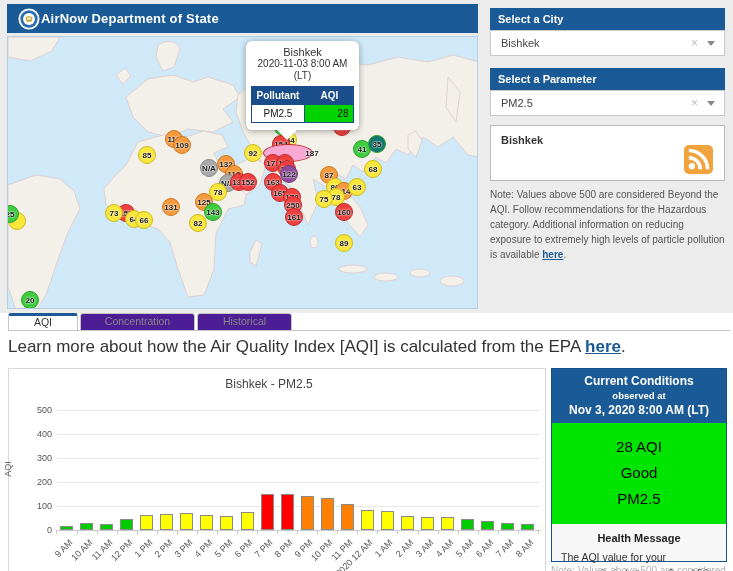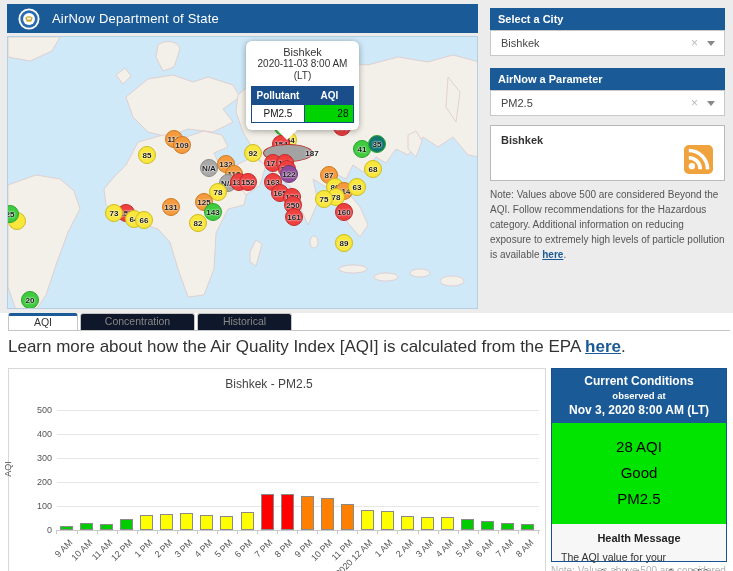--- a/index.html
+++ b/index.html
@@ -7,21 +7,21 @@
     width:733px;height:571px;overflow:hidden;position:relative;
     background:#ffffff;font-family:"Liberation Sans",sans-serif;
     -webkit-font-smoothing:antialiased;
   }
   .abs{position:absolute;}
   
   #top-band{left:0;top:0;width:733px;height:313px;background:#ececec;}
   
   #header{left:7px;top:4px;width:471px;height:29px;background:#1a5a96;display:flex;align-items:center;}
   #seal{width:22px;height:22px;margin-left:11px;flex:0 0 auto;}
-  #header-title{color:#ffffff;font-size:13px;font-weight:normal;margin-left:12px;letter-spacing:.2px;}
+  #header-title{color:#ffffff;font-size:13px;font-weight:bold;margin-left:1px;letter-spacing:.2px;}
   
   #map{left:7px;top:36px;width:471px;height:273px;background:#cfe9f8;border:1px solid #b5cfe0;box-sizing:border-box;overflow:hidden;}
   #map svg{position:absolute;left:0;top:0;}
   .marker{
     position:absolute;width:18px;height:18px;border-radius:50%;
     box-sizing:border-box;border:1.5px solid rgba(0,0,0,.25);
     display:flex;align-items:center;justify-content:center;
     font-size:8px;font-weight:bold;color:#1a1a1a;
     text-shadow:0 0 2px #fff,0 0 2px #fff;
   }
@@ -45,21 +45,21 @@
   .dd-caret{position:absolute;right:9px;top:10px;width:0;height:0;
     border-left:4px solid transparent;border-right:4px solid transparent;border-top:5px solid #888;}
   #rss-box{left:490px;top:125px;width:235px;height:56px;background:#fff;border:1px solid #b9b9b9;box-sizing:border-box;}
   #rss-city{position:absolute;left:10px;top:8px;font-size:11px;font-weight:bold;color:#333;}
   #rss-icon{position:absolute;right:11px;bottom:6px;width:29px;height:29px;}
   #side-note{left:490px;top:187px;width:237px;font-size:10px;color:#555;line-height:15px;}
   .note-link{color:#1a5a96;font-weight:bold;text-decoration:underline;cursor:pointer;}
   
   #tabs{left:8px;top:313px;height:18px;display:flex;}
   .tab{height:17px;box-sizing:border-box;border:1px solid #c5c5c5;border-bottom:none;
-    background:#0f172a;color:#888;font-size:10.5px;text-align:center;line-height:15px;
+    background:#4c1d95;color:#888;font-size:10.5px;text-align:center;line-height:15px;
     border-radius:3px 3px 0 0;margin-right:2px;cursor:pointer;}
   .tab.active{background:#ffffff;color:#333;border-top:3px solid #1a5a96;line-height:12px;}
   #tabs-line{left:8px;top:330px;width:722px;height:1px;background:#c5c5c5;}
   #learn-more{left:8px;top:337px;font-size:17px;color:#333;}
   
   #chart{left:8px;top:368px;width:538px;height:210px;background:#fff;border:1px solid #d8d8d8;box-sizing:border-box;}
   #chart-title{position:absolute;left:0;top:8px;width:520px;text-align:center;font-size:12px;color:#444;}
   #ylabel{position:absolute;left:-9px;top:95px;font-size:9px;color:#555;transform:rotate(-90deg);}
   .gridline{position:absolute;height:1px;background:#e7e7e7;left:48px;width:482px;}
   .ylab{position:absolute;width:30px;text-align:right;font-size:9px;color:#555;left:13px;}
@@ -138,21 +138,21 @@
       <div class="marker" style="left: 109px; top: 159px; background: rgb(239, 64, 64); border-color: rgb(194, 41, 41); margin-top: 8px;">155</div>
       <div class="marker" style="left: 97px; top: 167px; background: rgb(249, 231, 60); border-color: rgb(205, 187, 30);">73</div>
       <div class="marker" style="left: 117px; top: 173px; background: rgb(249, 231, 60); border-color: rgb(205, 187, 30);">64</div>
       <div class="marker" style="left: 127px; top: 174px; background: rgb(249, 231, 60); border-color: rgb(205, 187, 30);">66</div>
       <div class="marker" style="left: 0px; top: 175px; background: rgb(249, 231, 60); border-color: rgb(205, 187, 30);"></div>
       <div class="marker" style="left: -7px; top: 168px; background: rgb(62, 204, 62); border-color: rgb(46, 162, 46);">25</div>
       <div class="marker" style="left: 13px; top: 254px; background: rgb(62, 204, 62); border-color: rgb(46, 162, 46);">20</div>
       <div class="marker" style="left: 266px; top: 81px; background: rgb(62, 204, 62); border-color: rgb(46, 162, 46);"></div>
       <div class="marker" style="left: 271px; top: 94px; background: rgb(249, 231, 60); border-color: rgb(205, 187, 30);">254</div>
       <div class="marker" style="left: 264px; top: 98px; background: rgb(239, 64, 64); border-color: rgb(194, 41, 41);">154</div>
-      <div class="marker" style="left: 255px; top: 107px; background: #a3a3a3; border-color: rgb(194, 41, 41); padding-left: 48px;">187</div>
+      <div class="marker" style="left: 255px; top: 107px; background: #f9a8d4; border-color: rgb(194, 41, 41); padding-left: 48px;">187</div>
       <div class="marker" style="left: 325px; top: 81px; background: rgb(239, 64, 64); border-color: rgb(194, 41, 41);">156</div>
       <div class="marker" style="left: 256px; top: 117px; background: rgb(239, 64, 64); border-color: rgb(194, 41, 41);">171</div>
       <div class="marker" style="left: 268px; top: 117px; background: rgb(239, 64, 64); border-color: rgb(194, 41, 41);">133</div>
       <div class="marker" style="left: 270px; top: 123px; background: rgb(239, 64, 64); border-color: rgb(194, 41, 41);">354</div>
       <div class="marker" style="left: 272px; top: 128px; background: rgb(143, 75, 155); border-color: rgb(111, 58, 120);">122</div>
       <div class="marker" style="left: 256px; top: 136px; background: rgb(239, 64, 64); border-color: rgb(194, 41, 41);">163</div>
       <div class="marker" style="left: 263px; top: 147px; background: rgb(239, 64, 64); border-color: rgb(194, 41, 41);">165</div>
       <div class="marker" style="left: 275px; top: 151px; background: rgb(239, 64, 64); border-color: rgb(194, 41, 41);">173</div>
       <div class="marker" style="left: 276px; top: 159px; background: rgb(239, 64, 64); border-color: rgb(194, 41, 41);">250</div>
       <div class="marker" style="left: 277px; top: 171px; background: rgb(239, 64, 64); border-color: rgb(194, 41, 41);">161</div>
@@ -189,21 +189,21 @@
   <div id="tt-pointer"></div>
 </div>
 
 <div class="abs panel-head" style="top:8px;">Select a City</div>
 <div class="abs panel-body" style="top:30px;">
   <span>Bishkek</span>
   <span class="dd-clear">×</span>
   <span class="dd-caret"></span>
 </div>
 
-<div class="abs panel-head" style="top:68px;">AirNow a Parameter</div>
+<div class="abs panel-head" style="top:68px;">Select a Parameter</div>
 <div class="abs panel-body" style="top:90px;">
   <span>PM2.5</span>
   <span class="dd-clear">×</span>
   <span class="dd-caret"></span>
 </div>
 
 <div class="abs" id="rss-box">
   <span id="rss-city">Bishkek</span>
   <svg id="rss-icon" viewBox="0 0 24 24">
     <rect x="0" y="0" width="24" height="24" rx="4" fill="#f0a33c"></rect>

